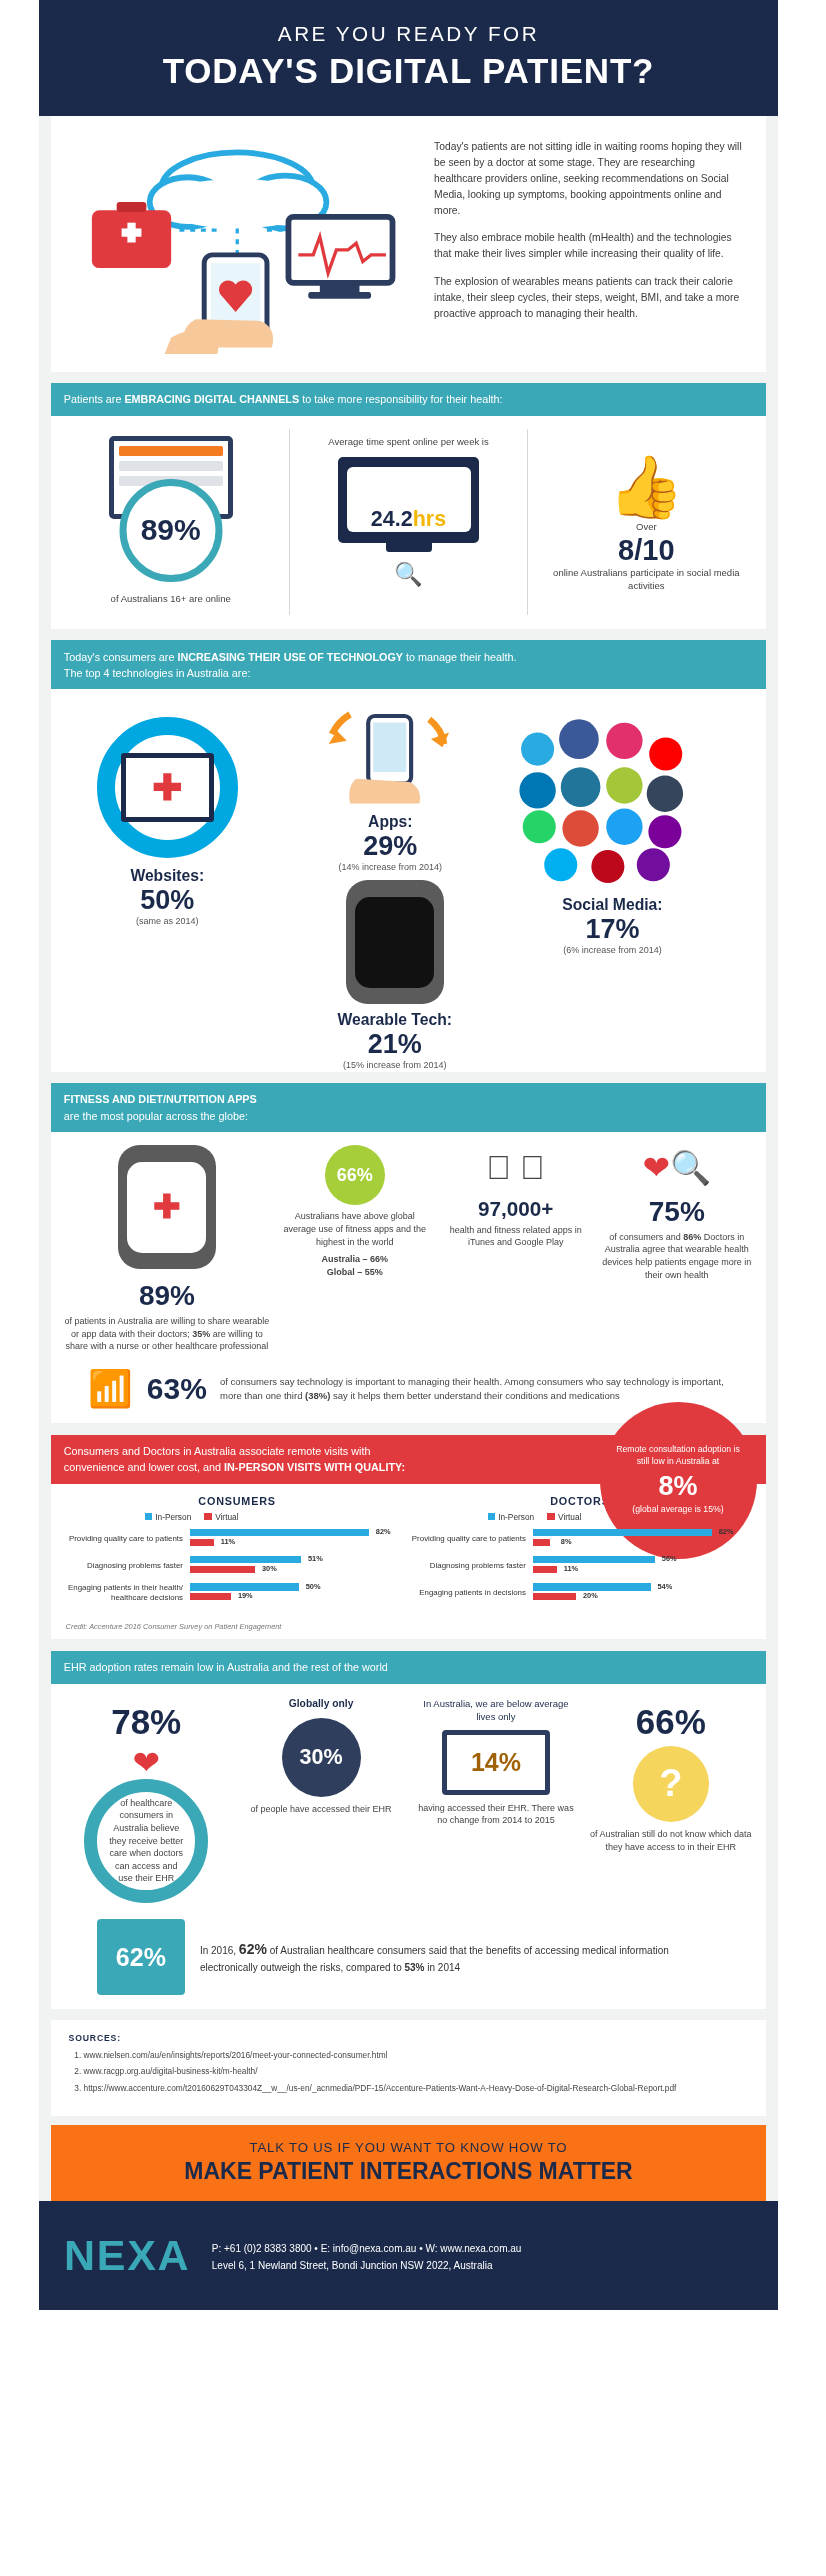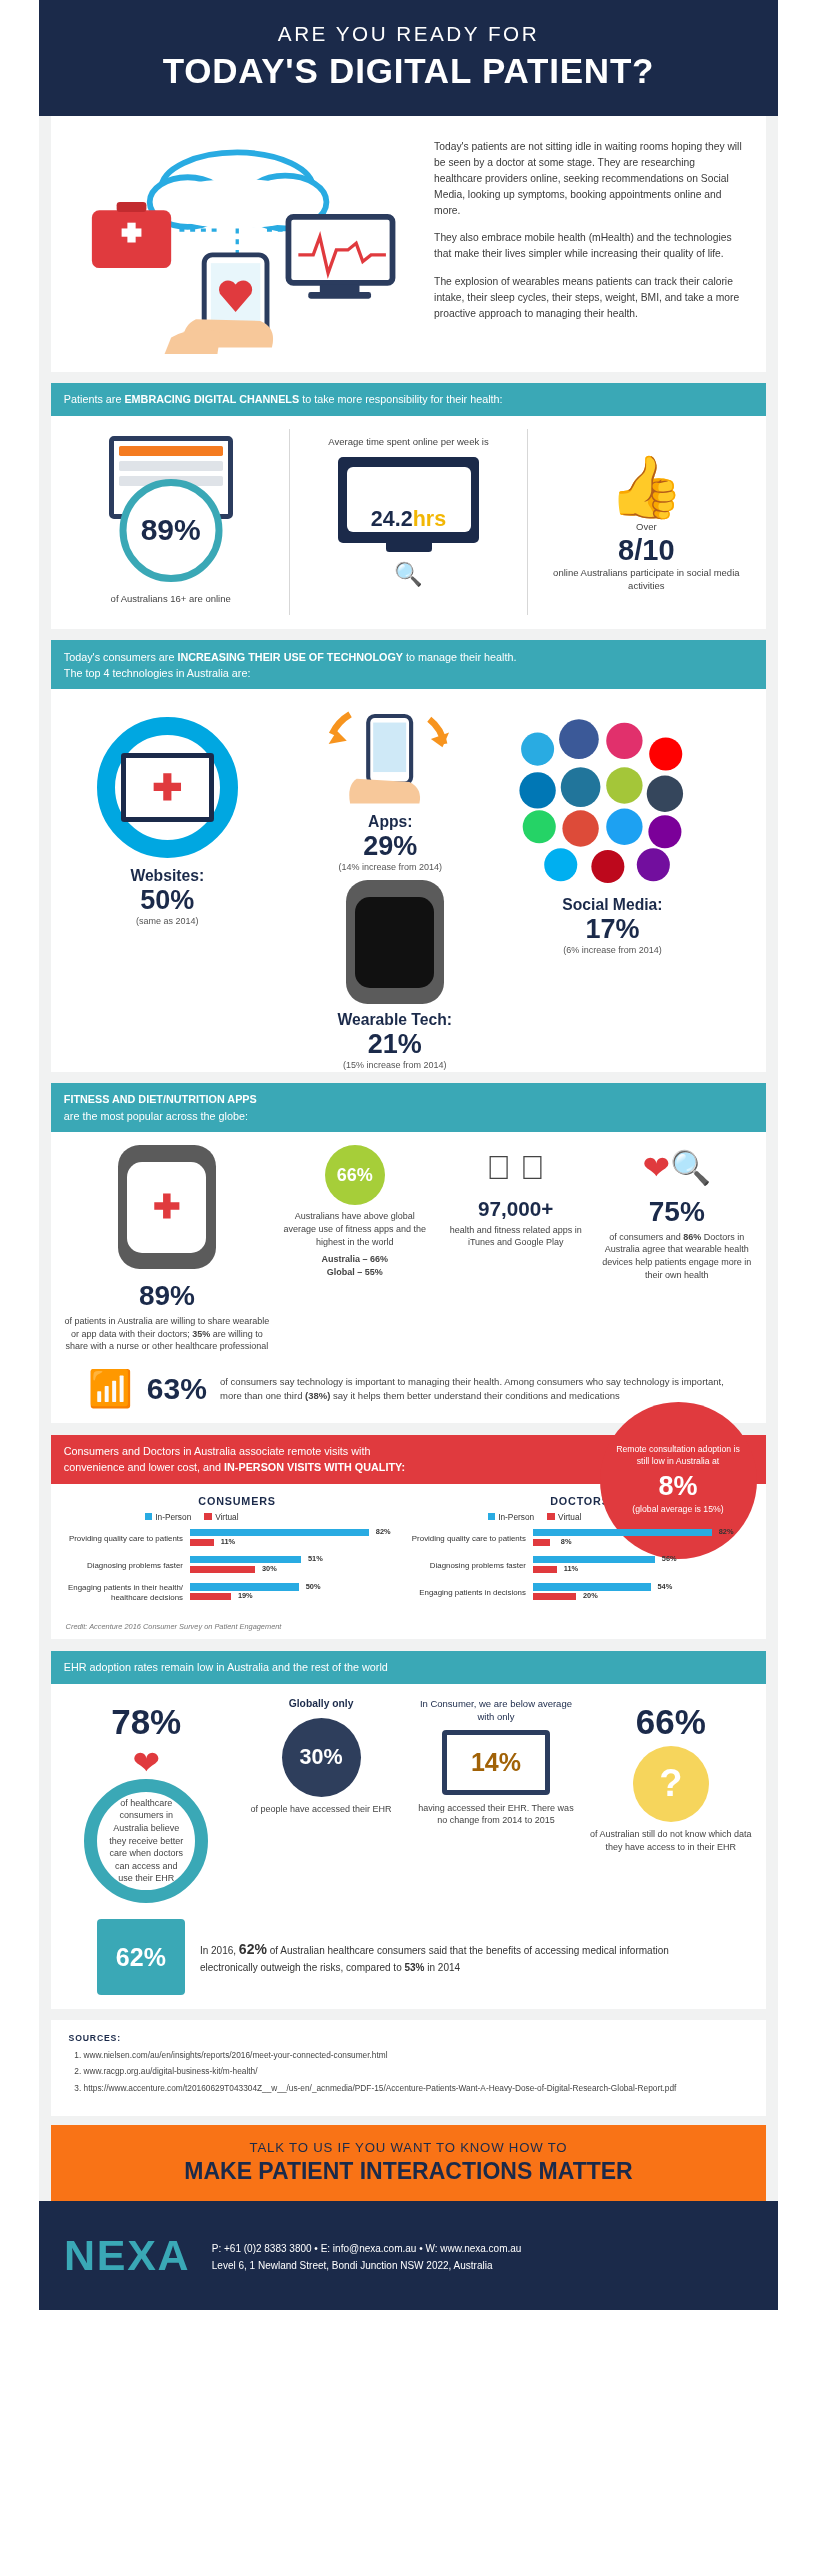--- a/index.html
+++ b/index.html
@@ -506,21 +506,21 @@
           <div class="ring78">
             <span>of healthcare consumers in Australia believe they receive better care when doctors can access and use their EHR</span>
           </div>
         </div>
         <div class="ehr-cell">
           <div style="font-weight:bold;font-size:10.3px;color:#1b2a4a;margin-bottom:6.6px;">Globally only</div>
           <div class="circle30">30%</div>
           <div style="margin-top:6.6px;">of people have accessed their EHR</div>
         </div>
         <div class="ehr-cell">
-          <div style="font-size:9.5px;color:#1b2a4a;margin-bottom:6.6px;">In Consumer, we are below average with only</div>
+          <div style="font-size:9.5px;color:#1b2a4a;margin-bottom:6.6px;">In Australia, we are below average lives only</div>
           <div class="box14">14%</div>
           <div style="margin-top:6.6px;">having accessed their EHR. There was no change from 2014 to 2015</div>
         </div>
         <div class="ehr-cell">
           <div class="ehr-big">66%</div>
           <div class="qmark">?</div>
           <div style="margin-top:6.6px;">of Australian still do not know which data they have access to in their EHR</div>
         </div>
       </div>
 

